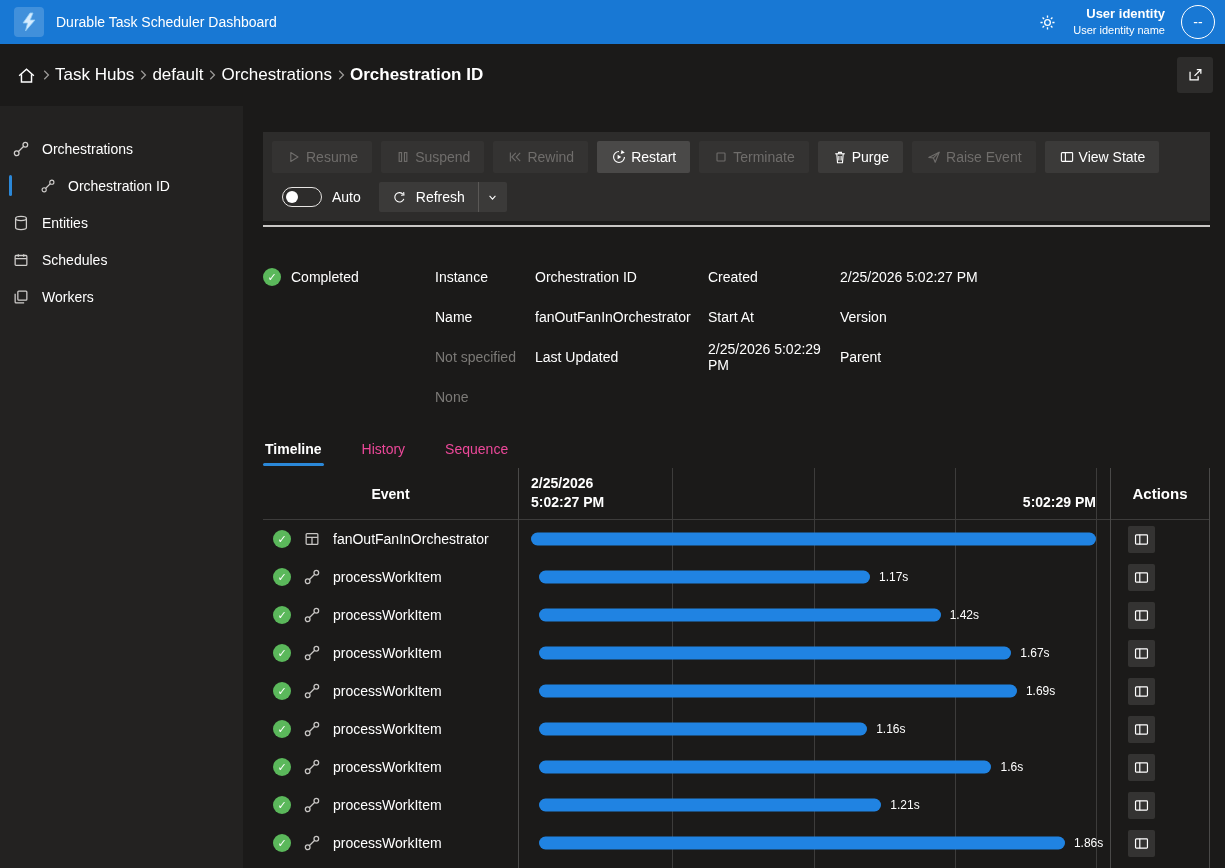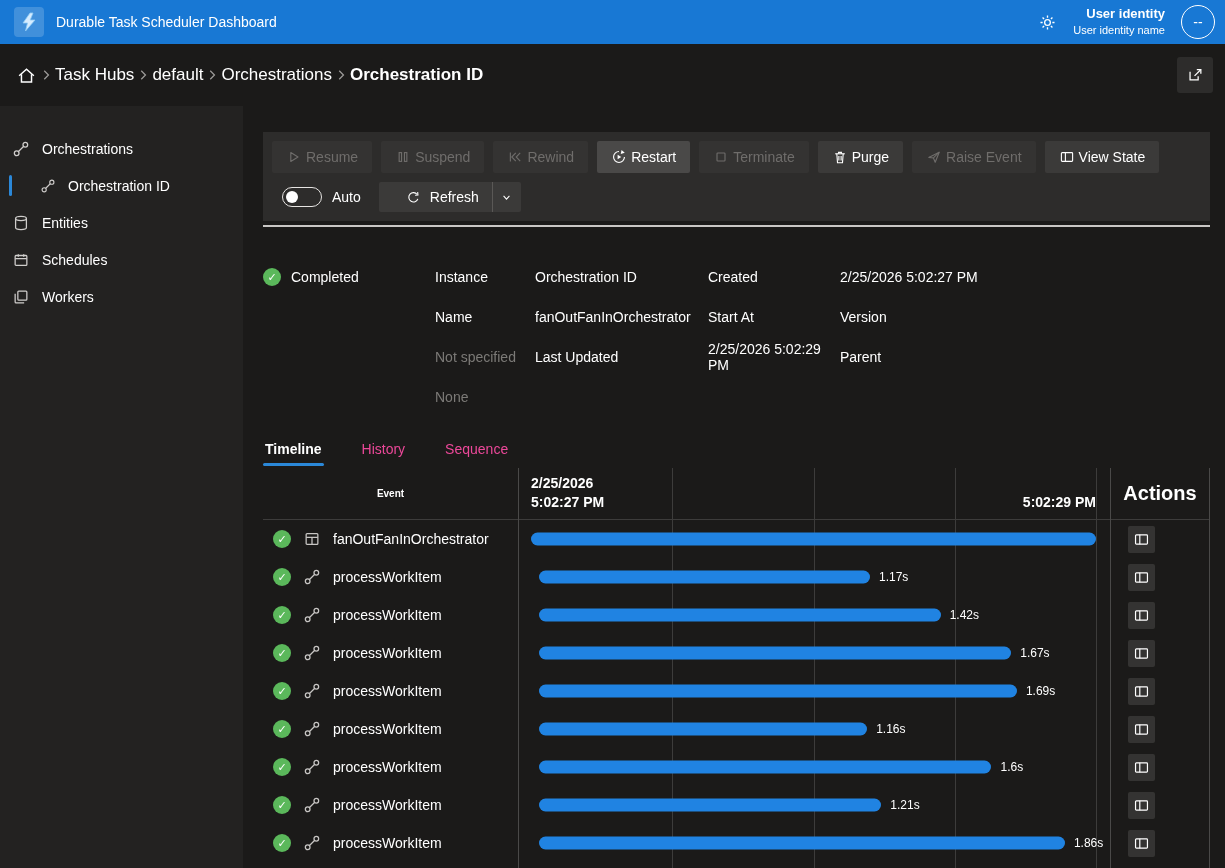--- a/index.html
+++ b/index.html
@@ -43,21 +43,21 @@
   .btn-row { display:flex; gap:9px; }
   .tbtn { height:32px; display:flex; align-items:center; gap:4px; padding:0 14px; background:#3b3a39;
     border:none; border-radius:2px; color:#fff; font-size:14px; font-family:inherit; cursor:pointer; }
   .tbtn.accent { background:#4a4948; }
   .tbtn.disabled { background:#343332; color:#6f6d6b; cursor:default; }
   .refresh-row { margin-top:9px; display:flex; align-items:center; }
   .toggle { width:40px; height:20px; border:1px solid #e6e4e2; border-radius:10px; background:transparent;
     position:relative; cursor:pointer; margin-left:10px; }
   .toggle-knob { position:absolute; left:3px; top:3px; width:12px; height:12px; border-radius:50%; background:#fff; }
   .toggle-label { font-size:14px; margin:0 18px 0 10px; }
-  .split-btn { display:flex; background:#3b3a39; border-radius:2px; overflow:hidden;padding-left:14px; }
+  .split-btn { display:flex; background:#3b3a39; border-radius:2px; overflow:hidden; }
   .split-main { display:flex; align-items:center; gap:9px; padding:0 13px; height:30px; border:none;
     background:transparent; color:#fff; font-size:14px; font-family:inherit; cursor:pointer;
     border-right:1px solid #5a5856; }
   .split-caret { width:28px; border:none; background:transparent; color:#fff; display:flex;
     align-items:center; justify-content:center; cursor:pointer; }
   .section-divider { height:2px; background:#c8c6c4; margin-top:4px; }
 
   
   .status-section { display:flex; margin-top:30px; }
   .badge-block { width:172px; display:flex; gap:10px; align-items:center; height:40px; }
@@ -76,25 +76,25 @@
     border-radius:2px; background:#2b88d8; }
 
   
   .tl { display:flex; margin-top:2px; }
   .tl-events { width:255px; flex:none; }
   .tl-chart { flex:1; position:relative; border-left:1px solid #4a4948; }
   .tl-actions { width:100px; flex:none; border-left:1px solid #4a4948; border-right:1px solid #4a4948; }
   .gridlines { position:absolute; top:0; bottom:0; left:12px; right:14px; z-index:0; }
   .gl { position:absolute; top:0; bottom:0; width:1px; background:#3d3c3b; }
   .tl-head { height:52px; border-bottom:1px solid #3d3c3b; }
-  .tl-head-event { display:flex; align-items:center; justify-content:center; font-weight:bold; font-size:10px; }
+  .tl-head-event { display:flex; align-items:center; justify-content:center; font-weight:bold; font-size:14px; }
   .time-inner { margin:0 14px 0 12px; padding-top:7px; font-weight:bold; font-size:14px;
     position:relative; z-index:1; display:flex; flex-direction:column; gap:3px; }
   .time-row2 { display:flex; justify-content:space-between; }
-  .tl-head-actions { display:flex; align-items:center; justify-content:center; font-weight:bold; font-size:20px; }
+  .tl-head-actions { display:flex; align-items:center; justify-content:center; font-weight:bold; font-size:15px; }
   .tl-row { height:38px; display:flex; align-items:center; position:relative; z-index:1; }
   .tl-row-event { padding-left:10px; gap:12px; font-size:14px; }
   .evt-icon { color:#c8c6c4; display:flex; }
   .tl-row-chart { margin:0 14px 0 12px; }
   .bar { position:absolute; top:50%; transform:translateY(-50%); height:13px; background:#2083e2;
     border-radius:7px; cursor:pointer; }
   .dur { position:absolute; top:50%; transform:translateY(-50%); font-size:12px; white-space:nowrap; }
   .tl-row-action { padding-left:17px; }
   .pane-btn { width:27px; height:27px; background:#343332; border:none; border-radius:2px; color:#fff;
     display:flex; align-items:center; justify-content:center; cursor:pointer; }

